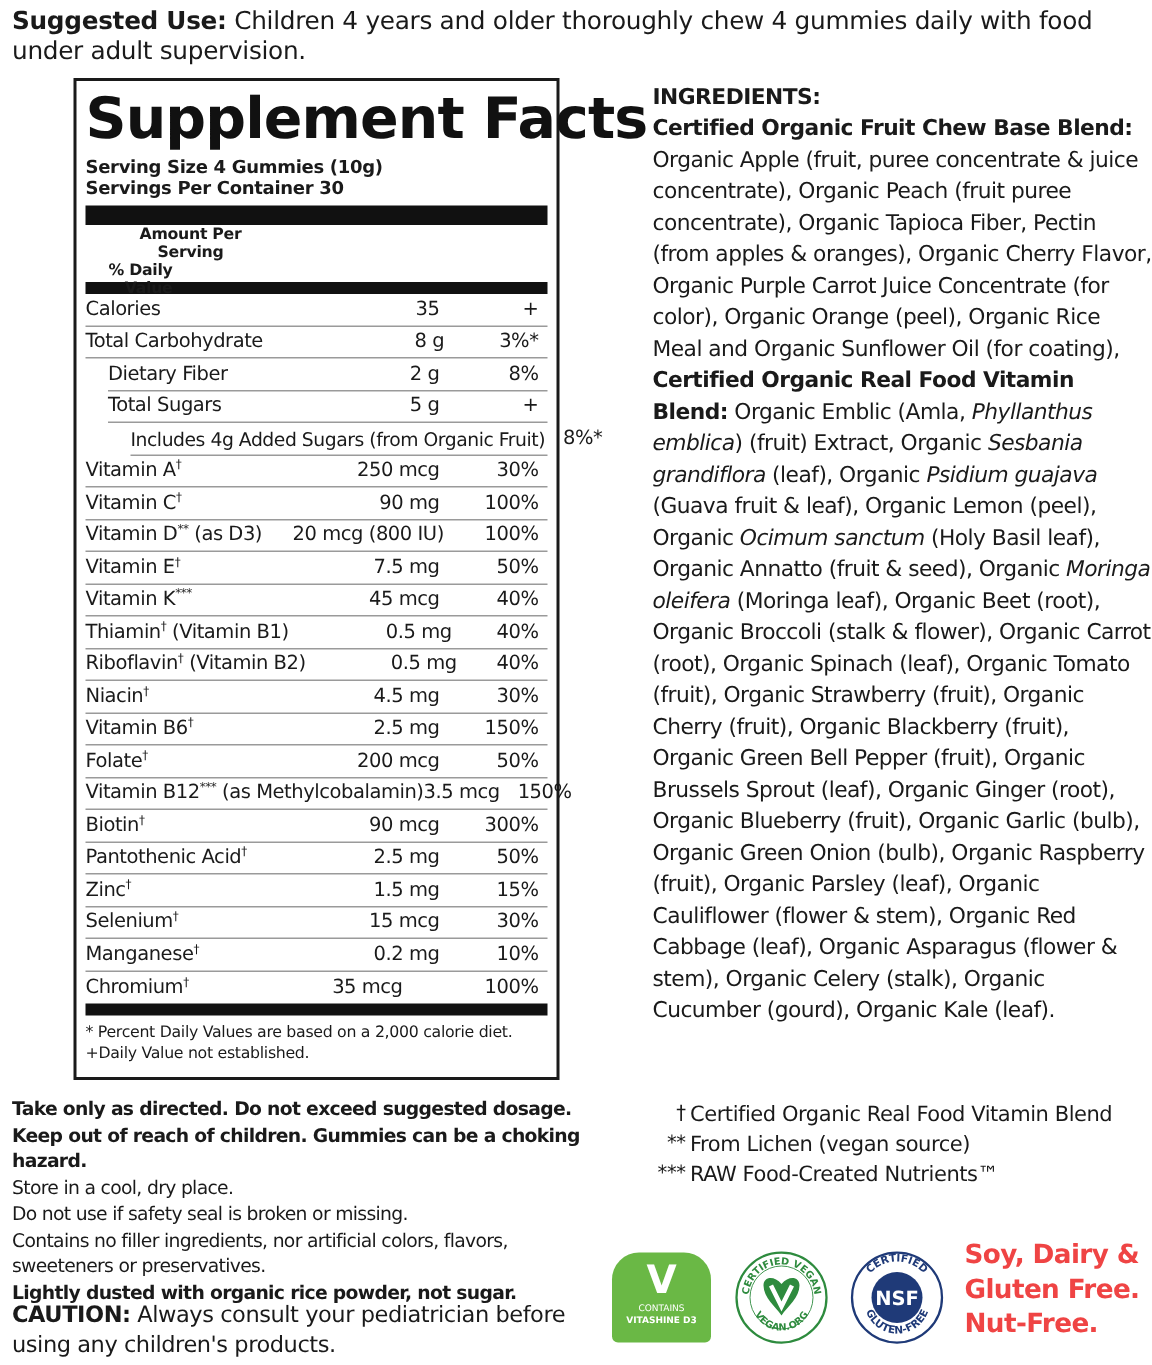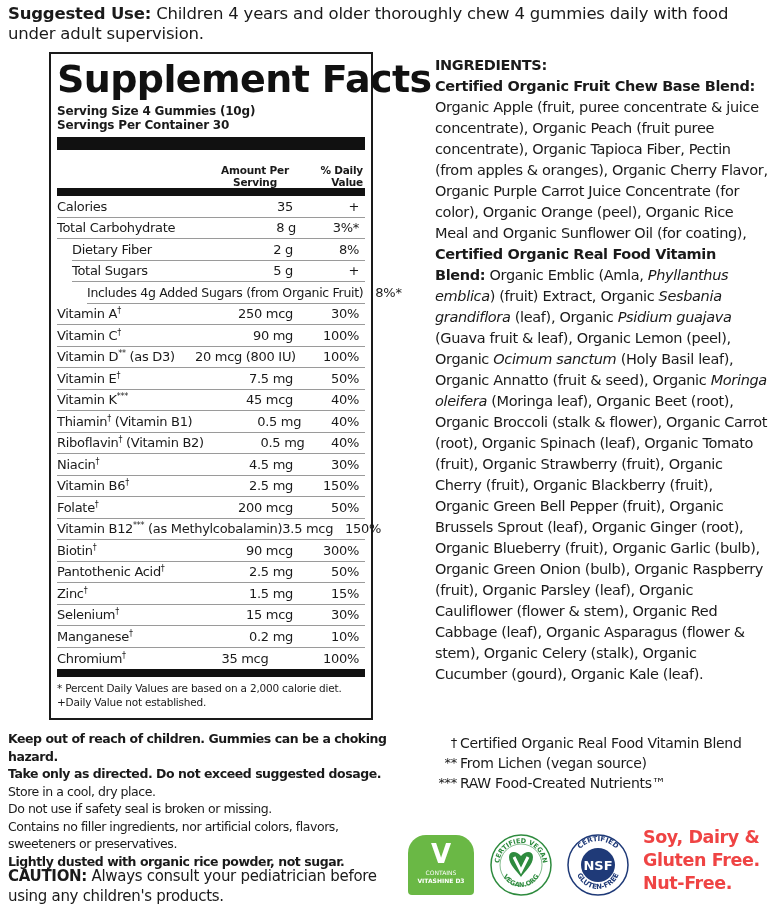--- a/index.html
+++ b/index.html
@@ -17,21 +17,21 @@
     position: absolute; left: 17px; top: 52px; width: 324px; height: 668px;
     border: 2px solid #1a1a1a; padding: 3px 6px 0 6px; margin-left: 32px;
   }
   .facts h1 {
     font-family: "DejaVu Sans", sans-serif; font-weight: bold;
     font-size: 38px; line-height: 44px; letter-spacing: -0.6px; color: #111;
     white-space: nowrap;
   }
   .serving { font-weight: bold; font-size: 12px; line-height: 14px; margin-top: 3px; letter-spacing: -0.2px; }
   .thickbar { height: 13px; background: #111; margin-top: 5px; }
-  .colhead { display: flex; height: 38px; align-items: flex-end; font-weight: bold; font-size: 10.5px; line-height: 12px; letter-spacing: -0.2px; }
+  .colhead { display: flex; height: 38px; align-items: flex-start; font-weight: bold; font-size: 10.5px; line-height: 12px; letter-spacing: -0.2px; flex-direction: column; }
   .colhead .spacer { flex: 1; }
   .colhead .amt { width: 120px; text-align: center; padding-left: 20px; }
   .colhead .dv { width: 60px; text-align: right; padding-right: 2px; }
   .medbar { height: 8px; background: #111; }
 
   .row { display: flex; height: 21.5px; align-items: center; font-size: 13px; letter-spacing: -0.3px; border-bottom: 1px solid #9a9a9a; white-space: nowrap; }
   .row:last-child { border-bottom: none; gap: 32px; }
   .row .name { flex: 1; }
   .row .amount { width: 140px; text-align: right; padding-right: 12px; }
   .row .dv { width: 60px; text-align: right; padding-right: 6px; }
@@ -207,22 +207,22 @@
       </div>
     </div>
   <div class="medbar"></div>
   <div class="footnotes">
     <div>* Percent Daily Values are based on a 2,000 calorie diet.</div>
     <div>+Daily Value not established.</div>
   </div>
 </div>
 
 <div class="warnings" id="warnings">
+    <div class="b">Take only as directed. Do not exceed suggested dosage.</div>
     <div class="b">Keep out of reach of children. Gummies can be a choking hazard.</div>
-    <div class="b">Take only as directed. Do not exceed suggested dosage.</div>
     <div>Store in a cool, dry place.</div>
     <div>Do not use if safety seal is broken or missing.</div>
     <div>Contains no filler ingredients, nor artificial colors, flavors, sweeteners or preservatives.</div>
     <div class="b">Lightly dusted with organic rice powder, not sugar.</div>
   </div>
 
 <div class="caution">
   <b>CAUTION:</b><span> Always consult your pediatrician before using any children's products.</span>
 </div>
 

